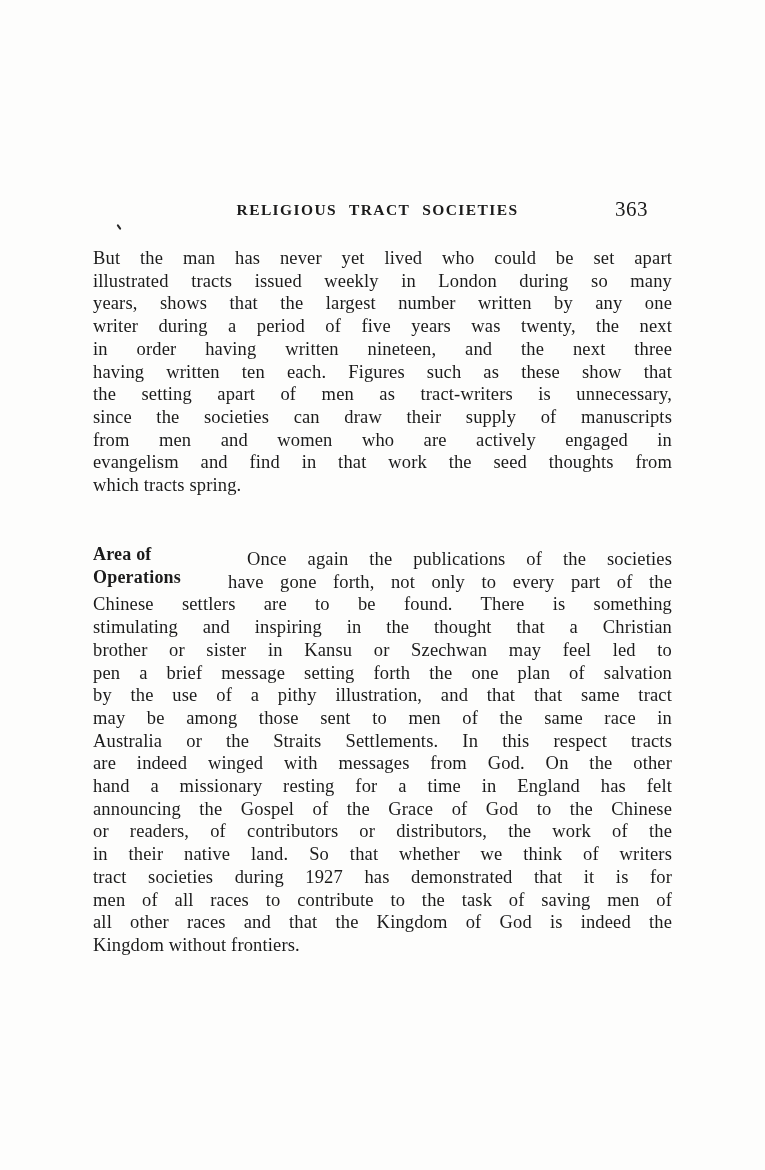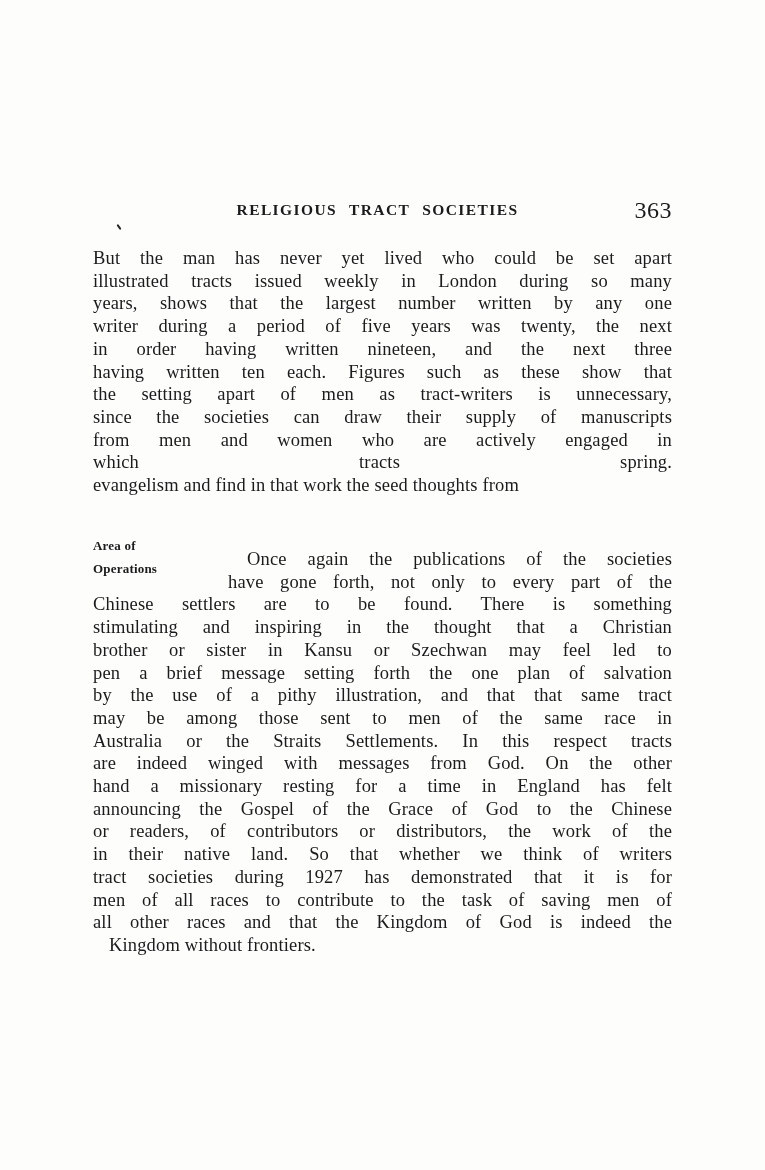--- a/index.html
+++ b/index.html
@@ -23,24 +23,24 @@
     font-size: 15.5px;
     font-weight: bold;
     letter-spacing: 1.4px;
     word-spacing: 7px;
     white-space: nowrap;
   }
 
   .page-number {
     position: absolute;
     top: 197px;
-    left: 612px;
+    left: 588px;
     width: 60px;
     text-align: right;
-    font-size: 24px;
+    font-size: 21px;
     letter-spacing: 0.5px;
   }
 
   
   .scan-mark {
     position: absolute;
     top: 224px;
     left: 117px;
     width: 6px;
     height: 7px;
@@ -65,32 +65,32 @@
   }
   .para-1 { top: 247px; }
   .para-2 { top: 524px; }
 
   .line {
     text-align: justify;
     text-align-last: justify;
     white-space: normal;
   }
   .para-1 .line:last-child { text-align-last: left; }
-  .p2-body .line:last-child { text-align-last: left; margin-left: 16px; }
+  .p2-body .line:last-child { text-align-last: left; }
 
   
   .p2-head .line { margin-left: 135px; }
   .p2-head .line:first-child { text-indent: 19px; margin-top: 24px; }
 
   .margin-note {
     position: absolute;
     left: 0;
-    top: 11px;
+    top: 19px;
     width: 130px;
-    font-size: 13px;
+    font-size: 18px;
     line-height: 22.5px;
     font-weight: bold;
     letter-spacing: 0.2px;
   }
   .margin-note .note-line {
     text-align: left;
     text-align-last: left;
   }
 </style>
 </head>
@@ -107,22 +107,22 @@
   <div class="para para-1">
       <div class="line">But the man has never yet lived who could be set apart</div>
       <div class="line">illustrated tracts issued weekly in London during so many</div>
       <div class="line">years, shows that the largest number written by any one</div>
       <div class="line">writer during a period of five years was twenty, the next</div>
       <div class="line">in order having written nineteen, and the next three</div>
       <div class="line">having written ten each. Figures such as these show that</div>
       <div class="line">the setting apart of men as tract-writers is unnecessary,</div>
       <div class="line">since the societies can draw their supply of manuscripts</div>
       <div class="line">from men and women who are actively engaged in</div>
+      <div class="line">evangelism and find in that work the seed thoughts from</div>
       <div class="line">which tracts spring.</div>
-      <div class="line">evangelism and find in that work the seed thoughts from</div>
     </div>
 
   <div class="para para-2">
 
     <div class="margin-note">
         <div class="note-line">Area of</div>
         <div class="note-line">Operations</div>
       </div>
 
     <div class="p2-head">

